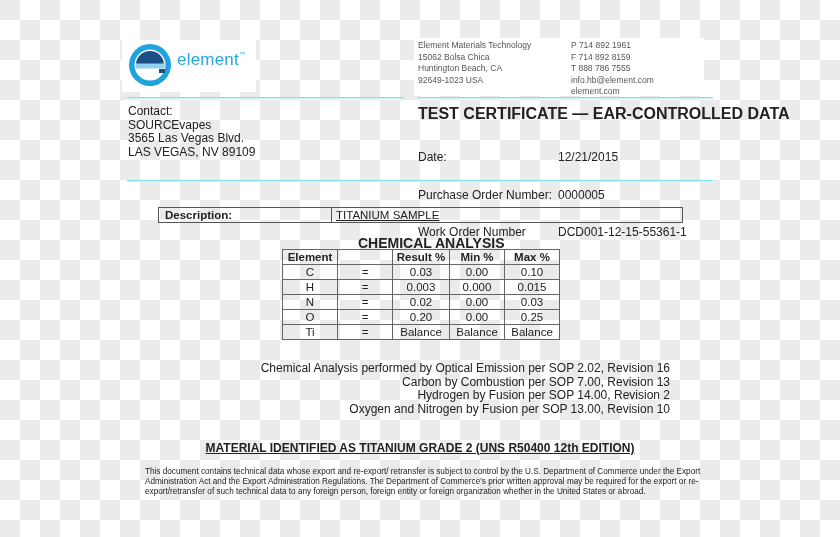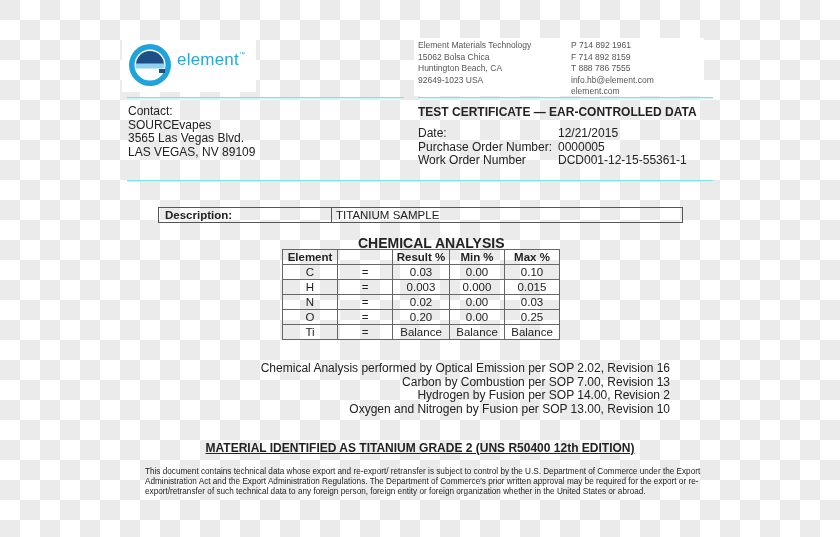--- a/index.html
+++ b/index.html
@@ -29,28 +29,28 @@
     .addr-left { left: 418px; top: 40px; }
     .addr-right { left: 559px; top: 40px; margin-left: 12px; }
 
     .cyan-line { height: 1px; background: #7fe3ea; box-shadow: 0 1px 0 #c8f4f7; }
     .line-l1 { left: 127px; top: 97px; width: 277px; }
     .line-r1 { left: 418px; top: 97px; width: 295px; }
     .line-full { left: 127px; top: 180px; width: 586px; }
 
     .contact { left: 128px; top: 105px; font-size: 12px; line-height: 13.5px; color: #222; }
 
-    .cert-title { left: 418px; top: 105px; font-size: 12px; font-weight: bold; color: #222; }
+    .cert-title { left: 418px; top: 105px; font-size: 16px; font-weight: bold; color: #222; }
     .cert-fields { left: 418px; top: 127px; font-size: 12px; line-height: 13.5px; }
-    .cert-fields .row { display: flex; }
+    .cert-fields .row { display: flex; margin-top: 24px; }
     .cert-fields .k { width: 140px; }
 
     .desc-table { left: 158px; top: 207px; width: 523px; height: 14px; border: 1px solid #555; display: flex; font-size: 11.5px; background: transparent; }
     .desc-table .lbl { width: 166px; border-right: 1px solid #555; font-weight: bold; padding-left: 6px; line-height: 14px; }
-    .desc-table .val { padding-left: 4px; line-height: 14px; }
+    .desc-table .val { padding-left: 4px; line-height: 14px; text-decoration: underline; }
 
     .chem-title { left: 358px; top: 235px; font-size: 14px; font-weight: bold; }
 
     table.chem { position: absolute; left: 282px; top: 249px; border-collapse: collapse; font-size: 11.5px; }
     table.chem td, table.chem th { border: 1px solid #666; height: 14px; padding: 0; text-align: center; line-height: 14px; }
     table.chem th { font-weight: bold; }
     .c0 { width: 54px; } .c1 { width: 54px; } .c2 { width: 56px; } .c3 { width: 54px; } .c4 { width: 54px; }
 
     .methods { left: 170px; top: 362px; width: 500px; text-align: right; font-size: 12px; line-height: 13.5px; }
 

